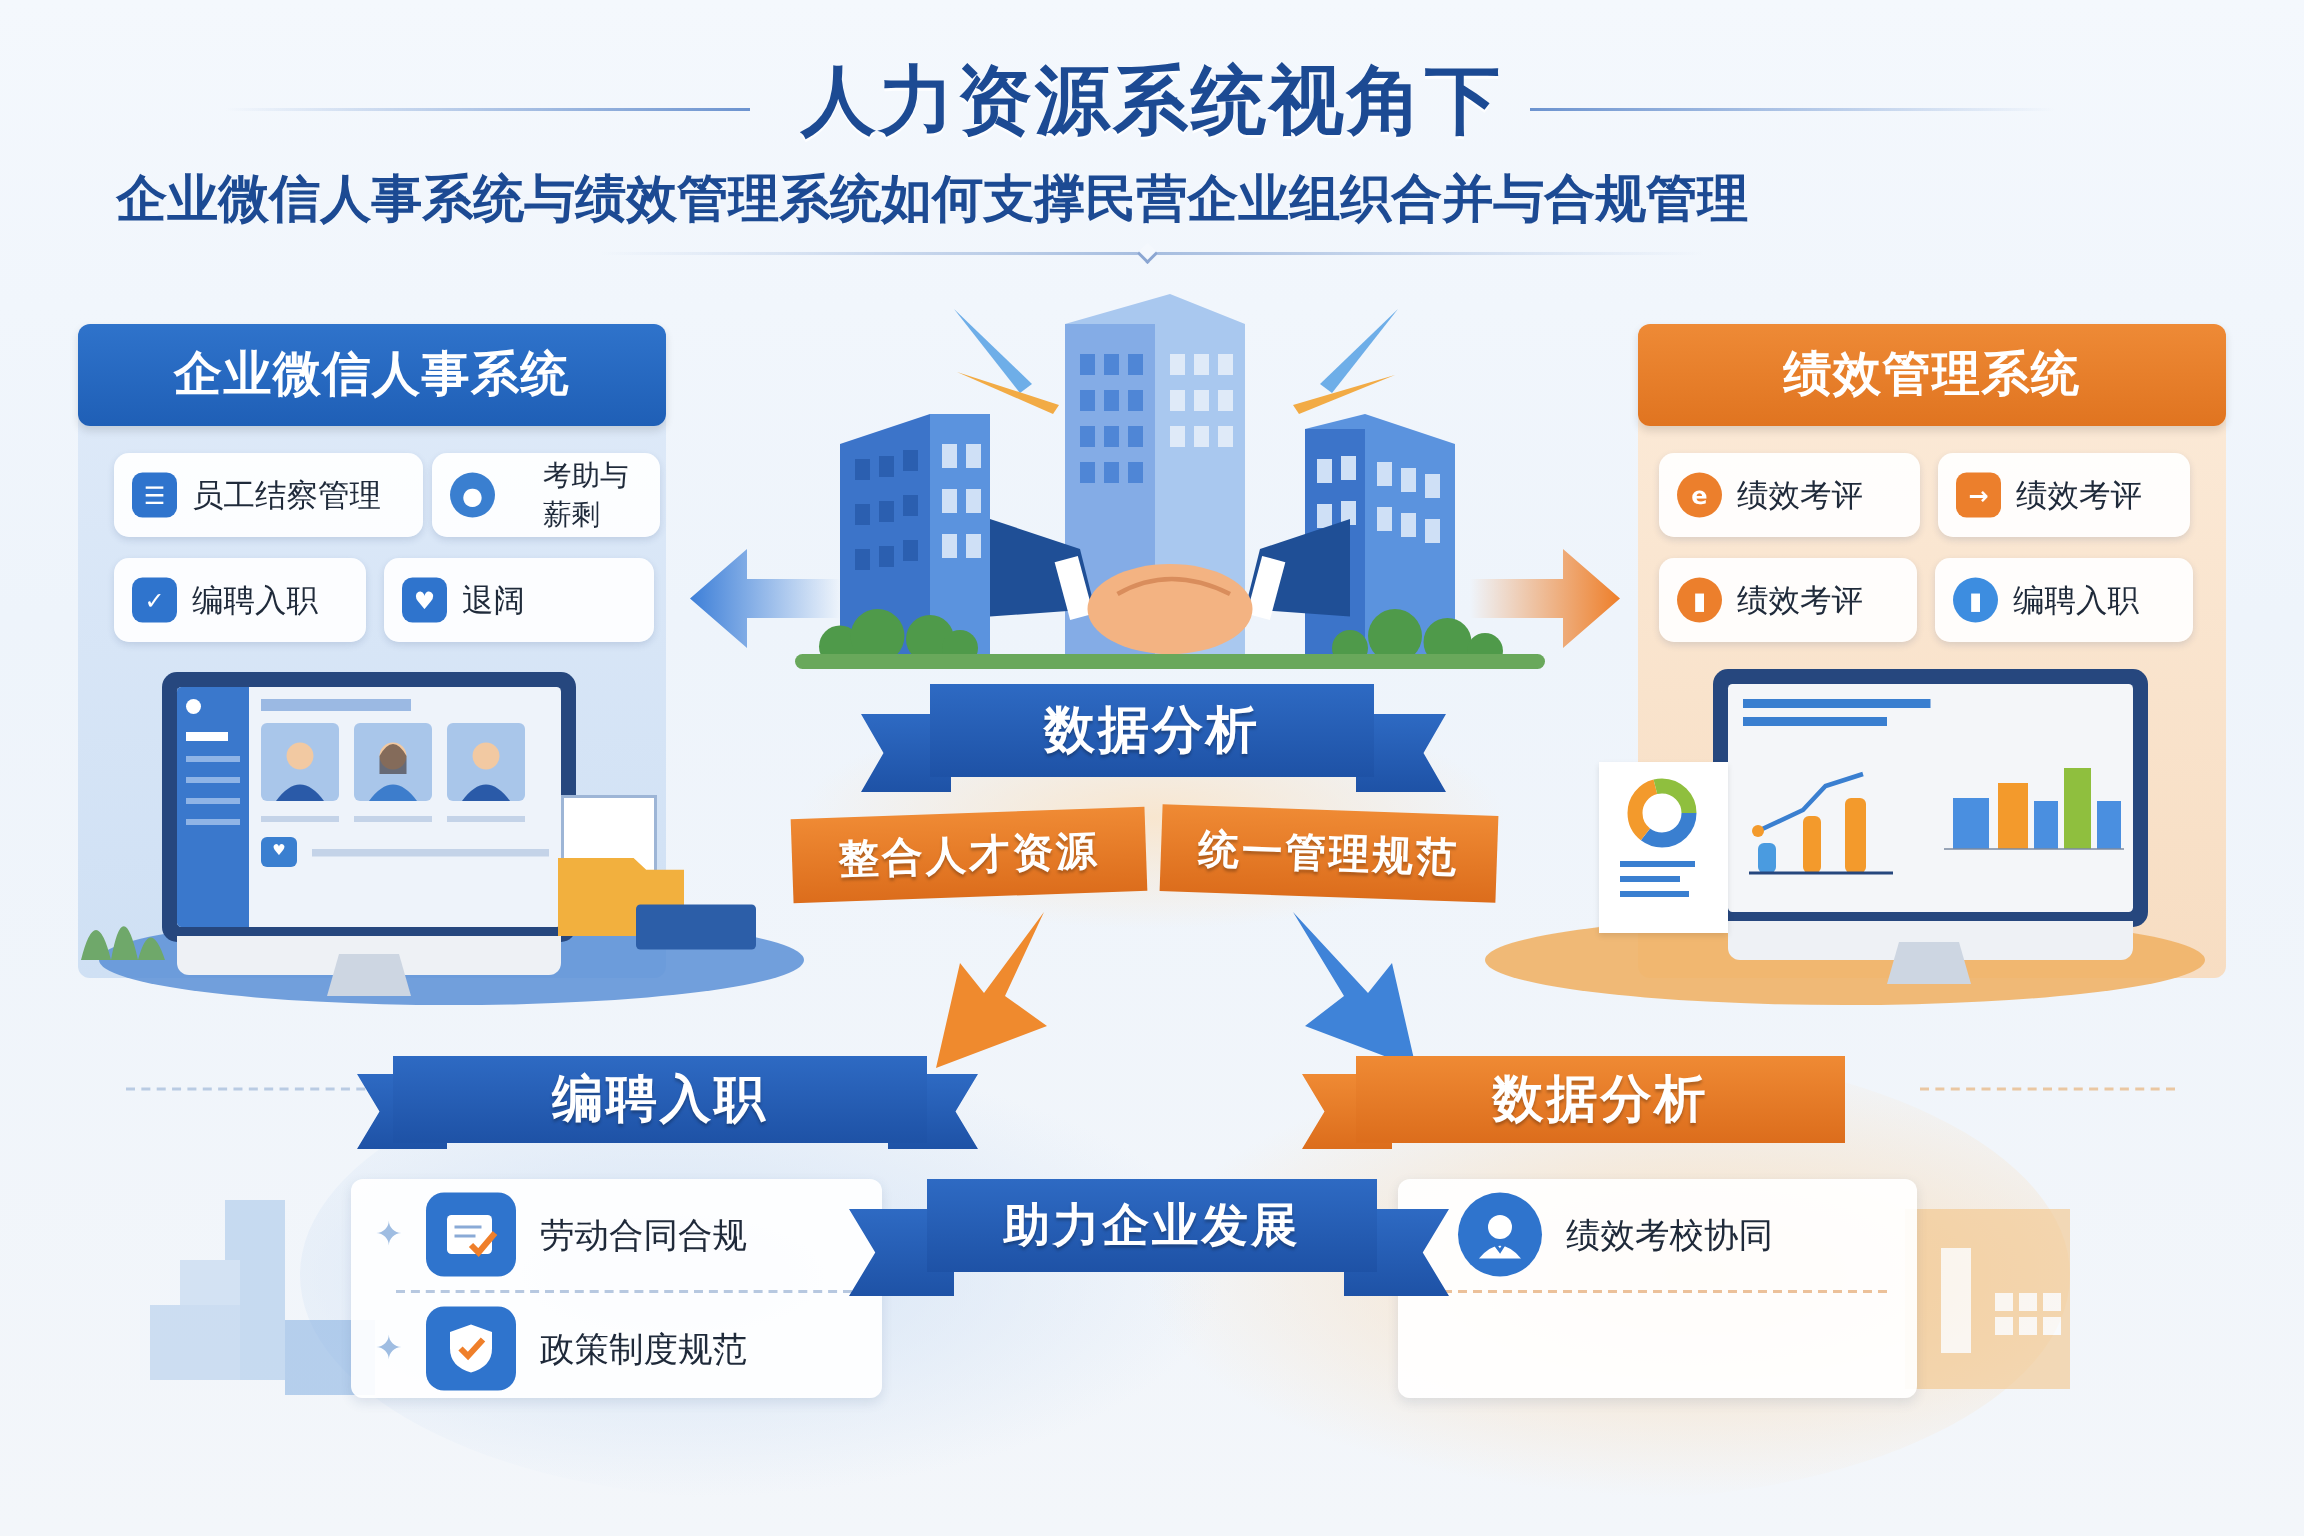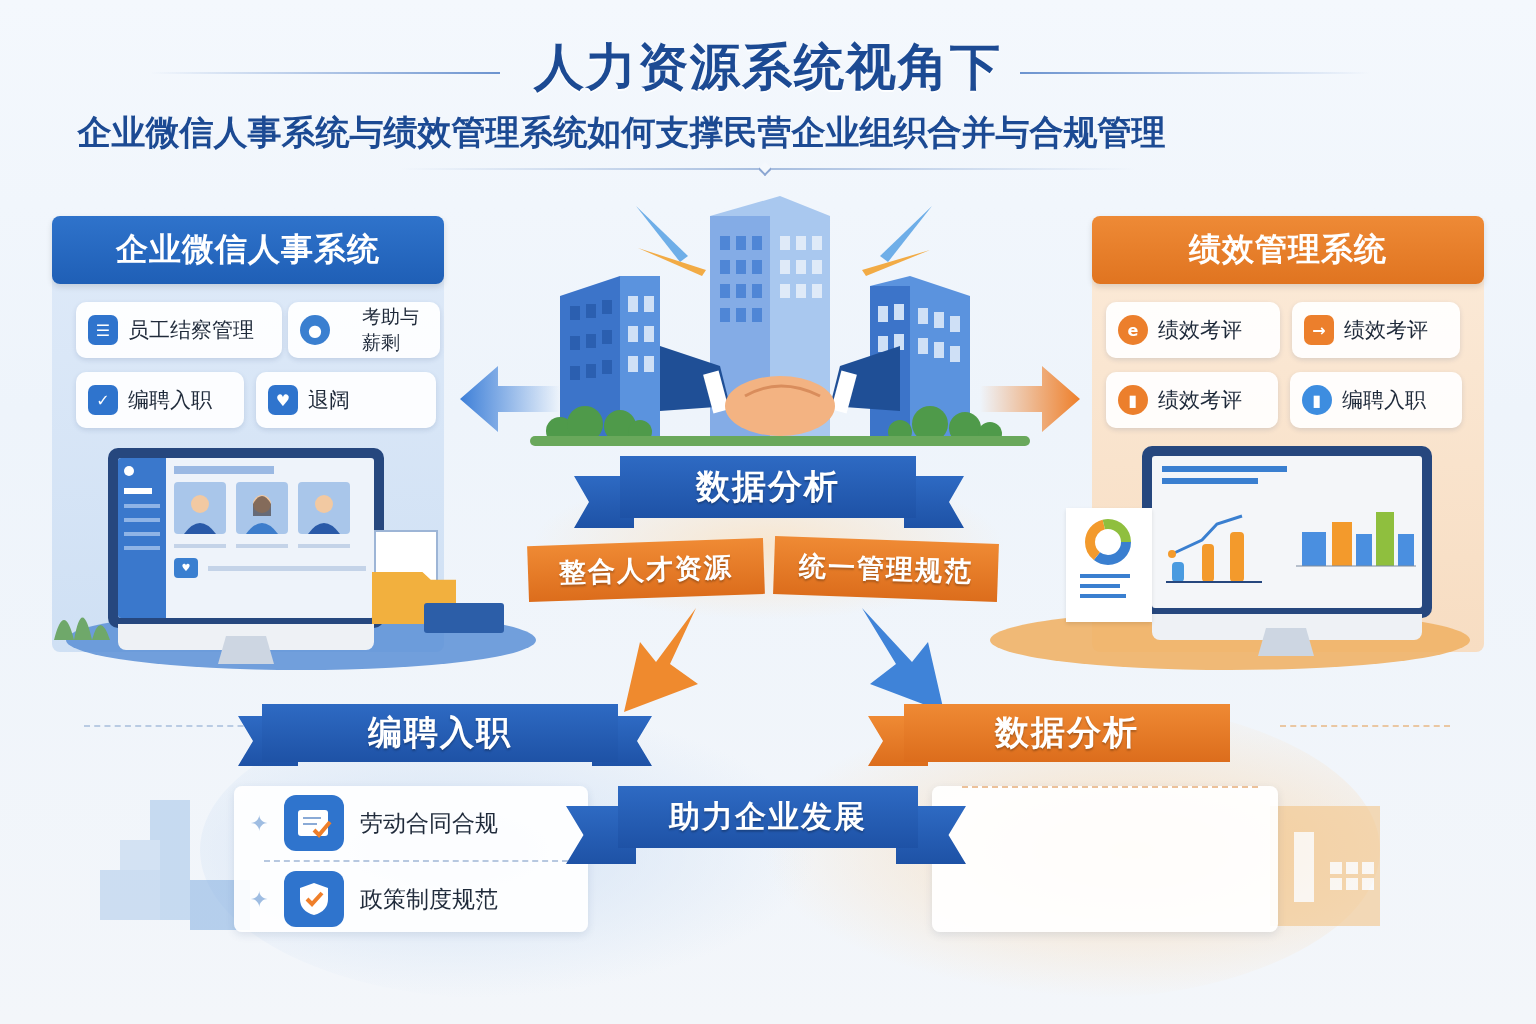--- a/index.html
+++ b/index.html
@@ -410,19 +410,29 @@
       <span>政策制度规范</span>
     </div>
   </div>
 </section>
 
 <section>
   <div class="abs ribbon-tail tail-l ribbon-orange" style="left:868px;top:716px;height:50px;"></div>
   <div class="abs ribbon ribbon-orange" style="left:904px;top:704px;width:326px;height:58px;font-size:34px;">数据分析</div>
 
   <div class="abs card" style="left:932px;top:786px;width:346px;height:146px;">
+    <div class="row" style="padding-left:40px;">
+      <span class="row-icon round" style="background:#2f74cd;">
+        <svg width="34" height="34">
+            <circle cx="17" cy="12" r="8" fill="#fff"></circle>
+            <path d="M3 33 Q17 16 31 33Z" fill="#fff"></path>
+            <path d="M14 24 L17 28 L22 20" stroke="#2f74cd" stroke-width="2" fill="none"></path>
+          </svg>
+      </span>
+      <span>绩效考校协同</span>
+    </div>
     <div class="divider" style="border-color:#ecc19a;"></div>
   </div>
 </section>
 
 <div class="abs ribbon-tail tail-l ribbon-blue" style="left:566px;top:806px;height:58px;width:70px;"></div>
 <div class="abs ribbon-tail tail-r ribbon-blue" style="left:896px;top:806px;height:58px;width:70px;"></div>
 <div class="abs ribbon ribbon-blue" style="left:618px;top:786px;width:300px;height:62px;font-size:31px;">助力企业发展</div>
 
 </body></html>

